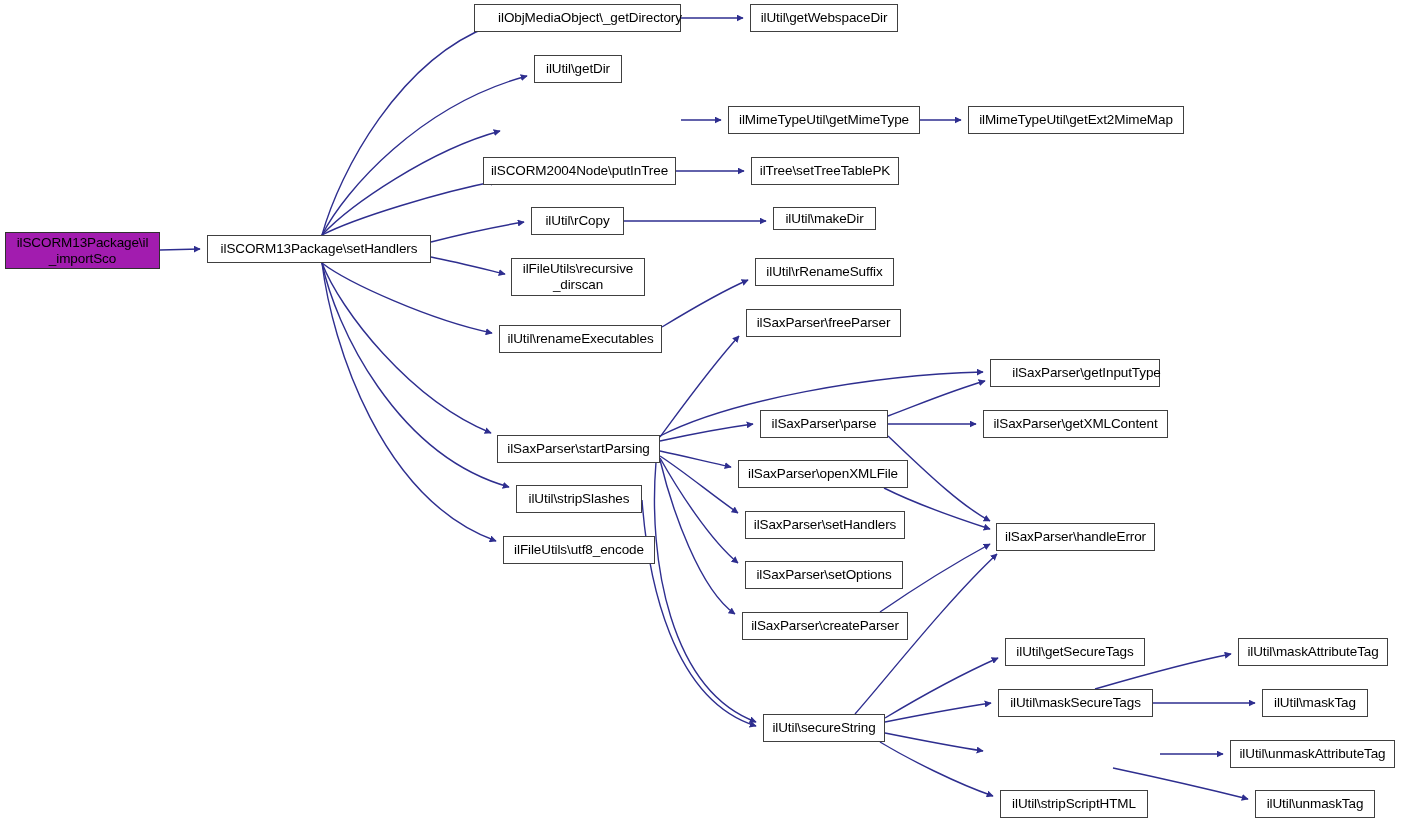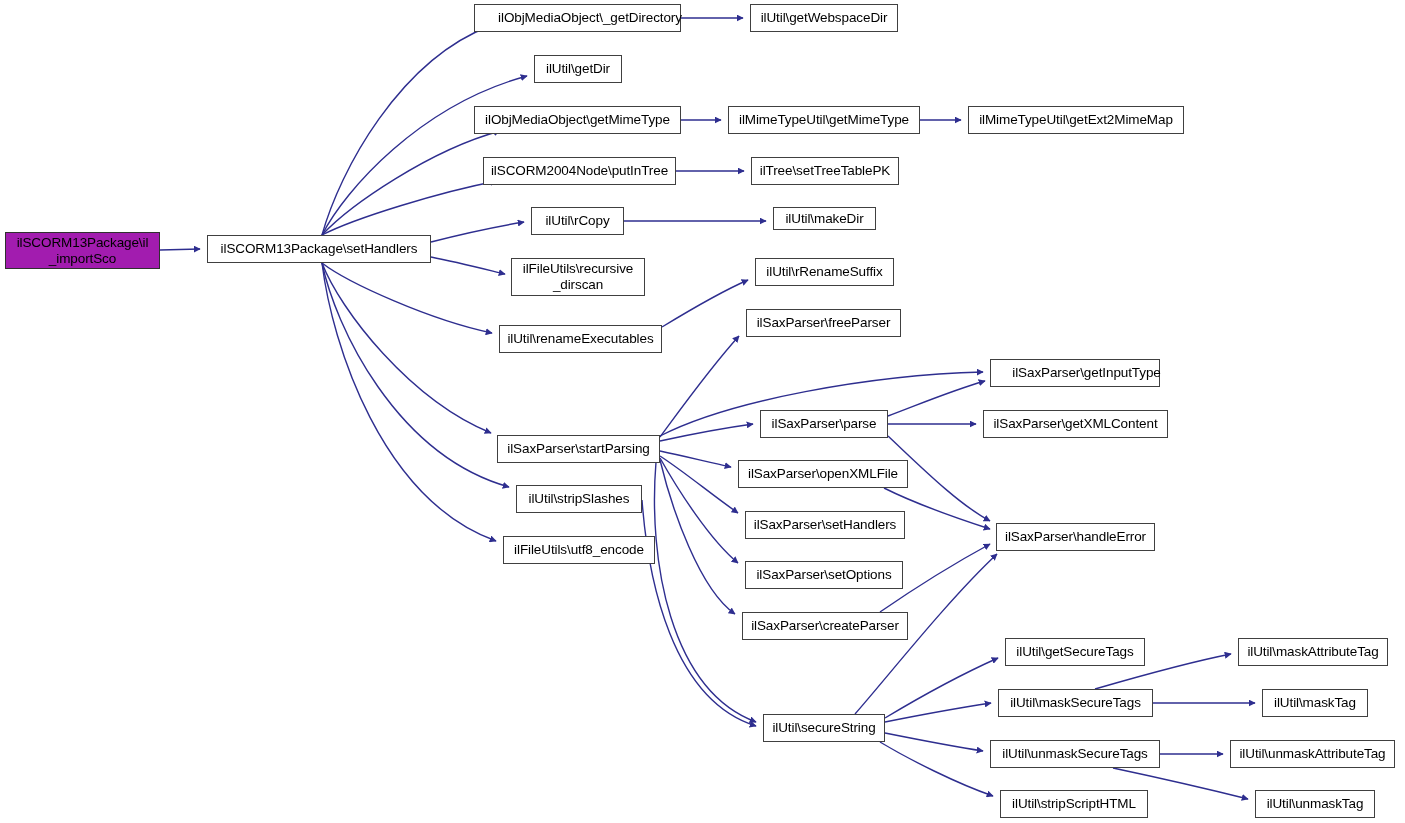--- a/index.html
+++ b/index.html
@@ -107,21 +107,20 @@
         <path d="M1113,768 C1160,778 1212,790 1248,799" fill="none" stroke="#2e2e8f" stroke-width="1.4" marker-end="url(#arrowhead)"></path>
       </g>
   </svg>
   <div id="node-layer">
       <div class="gnode highlight" style="left: 5px; top: 232px; width: 155px; height: 37px;"><span class="lbl">ilSCORM13Package\il
 _importSco</span></div>
       <div class="gnode" style="left: 207px; top: 235px; width: 224px; height: 28px;"><span class="lbl">ilSCORM13Package\setHandlers</span></div>
       <div class="gnode" style="left: 474px; top: 4px; width: 207px; height: 28px; padding-left: 25px;"><span class="lbl">ilObjMediaObject\_getDirectory</span></div>
       <div class="gnode" style="left: 750px; top: 4px; width: 148px; height: 28px;"><span class="lbl">ilUtil\getWebspaceDir</span></div>
       <div class="gnode" style="left: 534px; top: 55px; width: 88px; height: 28px;"><span class="lbl">ilUtil\getDir</span></div>
-      <div class="gnode" style="left: 474px; top: 106px; width: 207px; height: 28px;"><span class="lbl">ilObjMediaObject\getMimeType</span></div>
       <div class="gnode" style="left: 728px; top: 106px; width: 192px; height: 28px;"><span class="lbl">ilMimeTypeUtil\getMimeType</span></div>
       <div class="gnode" style="left: 968px; top: 106px; width: 216px; height: 28px;"><span class="lbl">ilMimeTypeUtil\getExt2MimeMap</span></div>
       <div class="gnode" style="left: 483px; top: 157px; width: 193px; height: 28px;"><span class="lbl">ilSCORM2004Node\putInTree</span></div>
       <div class="gnode" style="left: 751px; top: 157px; width: 148px; height: 28px;"><span class="lbl">ilTree\setTreeTablePK</span></div>
       <div class="gnode" style="left: 531px; top: 207px; width: 93px; height: 28px;"><span class="lbl">ilUtil\rCopy</span></div>
       <div class="gnode" style="left: 773px; top: 207px; width: 103px; height: 23px; text-align: right;"><span class="lbl">ilUtil\makeDir</span></div>
       <div class="gnode" style="left: 511px; top: 258px; width: 134px; height: 38px;"><span class="lbl">ilFileUtils\recursive
 _dirscan</span></div>
       <div class="gnode" style="left: 755px; top: 258px; width: 139px; height: 28px;"><span class="lbl">ilUtil\rRenameSuffix</span></div>
       <div class="gnode" style="left: 499px; top: 325px; width: 163px; height: 28px;"><span class="lbl">ilUtil\renameExecutables</span></div>
@@ -135,18 +134,17 @@
       <div class="gnode" style="left: 996px; top: 523px; width: 159px; height: 28px;"><span class="lbl">ilSaxParser\handleError</span></div>
       <div class="gnode" style="left: 745px; top: 561px; width: 158px; height: 28px;"><span class="lbl">ilSaxParser\setOptions</span></div>
       <div class="gnode" style="left: 742px; top: 612px; width: 166px; height: 28px;"><span class="lbl">ilSaxParser\createParser</span></div>
       <div class="gnode" style="left: 516px; top: 485px; width: 126px; height: 28px;"><span class="lbl">ilUtil\stripSlashes</span></div>
       <div class="gnode" style="left: 503px; top: 536px; width: 152px; height: 28px;"><span class="lbl">ilFileUtils\utf8_encode</span></div>
       <div class="gnode" style="left: 763px; top: 714px; width: 122px; height: 28px;"><span class="lbl">ilUtil\secureString</span></div>
       <div class="gnode" style="left: 1005px; top: 638px; width: 140px; height: 28px;"><span class="lbl">ilUtil\getSecureTags</span></div>
       <div class="gnode" style="left: 1238px; top: 638px; width: 150px; height: 28px;"><span class="lbl">ilUtil\maskAttributeTag</span></div>
       <div class="gnode" style="left: 998px; top: 689px; width: 155px; height: 28px;"><span class="lbl">ilUtil\maskSecureTags</span></div>
       <div class="gnode" style="left: 1262px; top: 689px; width: 106px; height: 28px;"><span class="lbl">ilUtil\maskTag</span></div>
-      <div class="gnode" style="left: 990px; top: 740px; width: 170px; height: 28px;"><span class="lbl">ilUtil\unmaskSecureTags</span></div>
       <div class="gnode" style="left: 1230px; top: 740px; width: 165px; height: 28px;"><span class="lbl">ilUtil\unmaskAttributeTag</span></div>
       <div class="gnode" style="left: 1000px; top: 790px; width: 148px; height: 28px;"><span class="lbl">ilUtil\stripScriptHTML</span></div>
       <div class="gnode" style="left: 1255px; top: 790px; width: 120px; height: 28px;"><span class="lbl">ilUtil\unmaskTag</span></div>
     </div>
 </div>
 
 </body></html>

